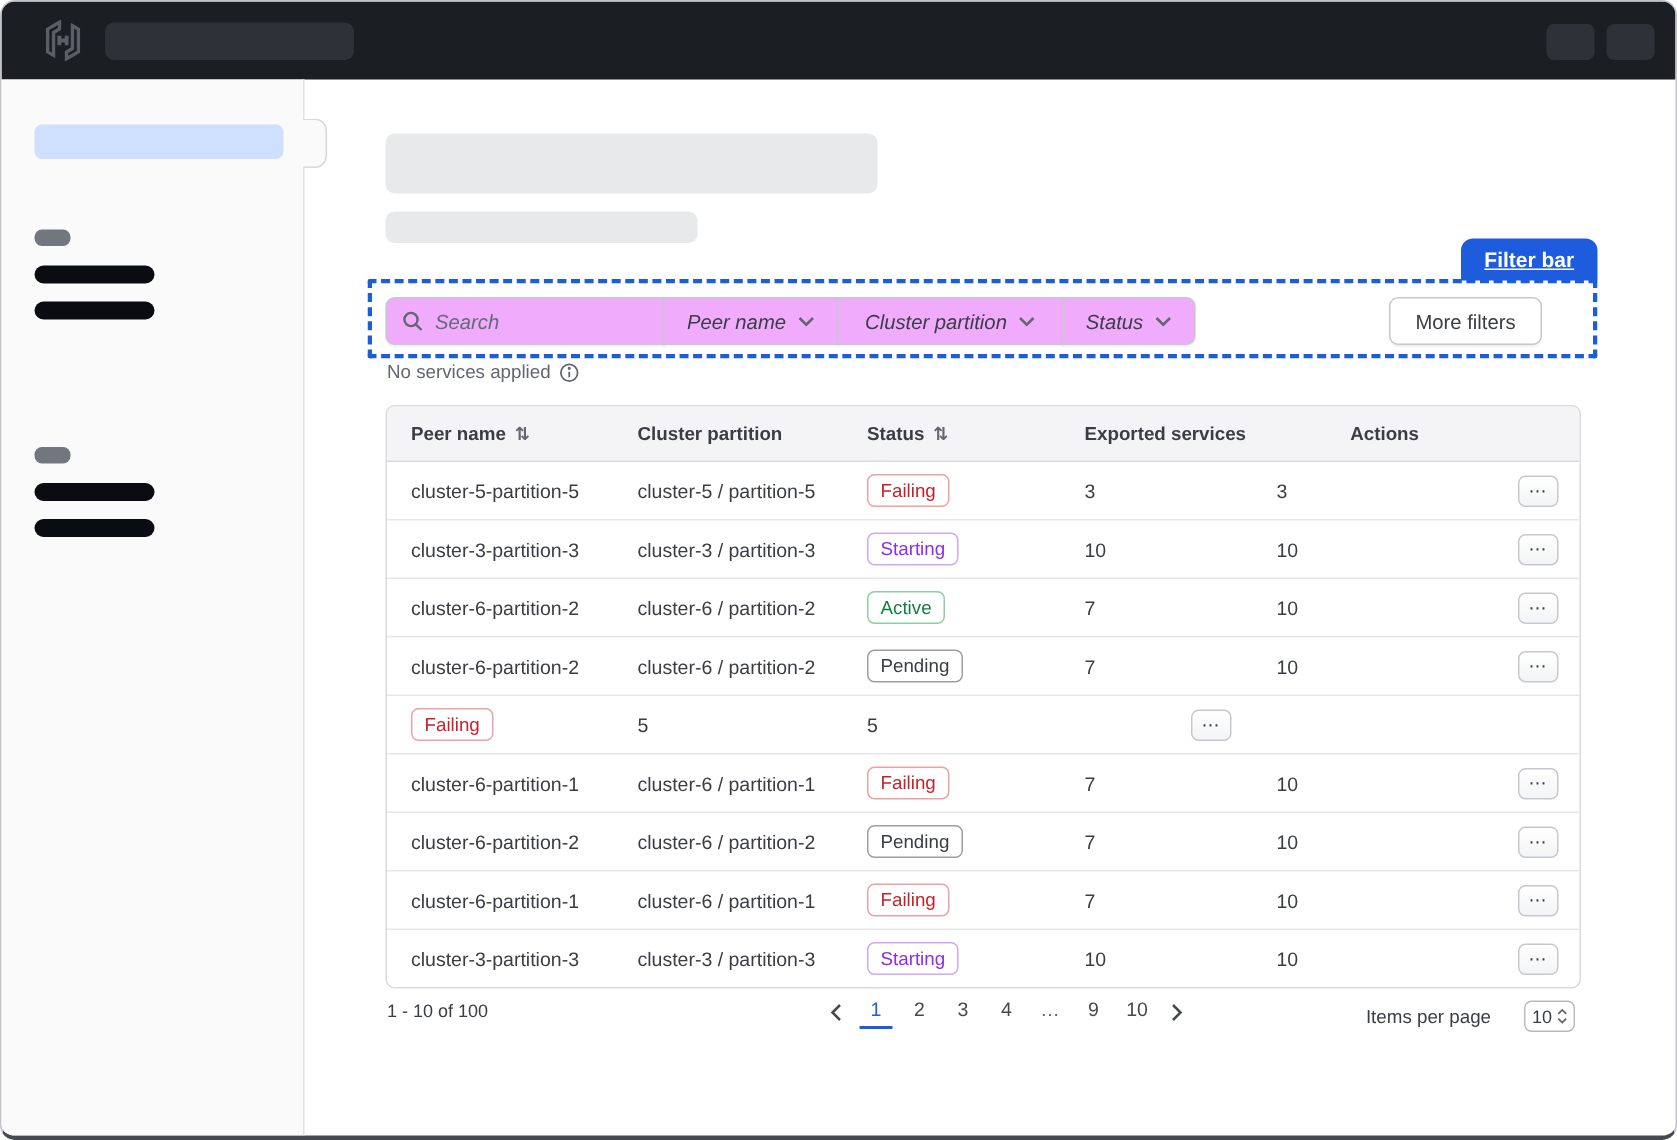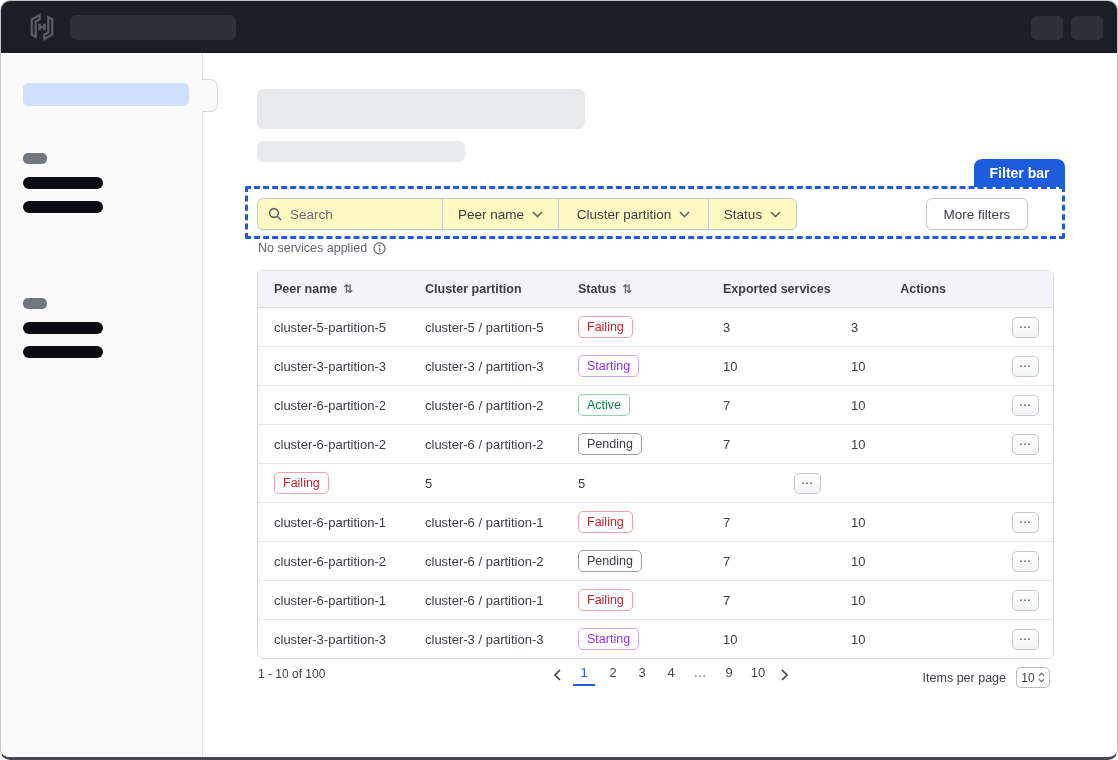--- a/index.html
+++ b/index.html
@@ -18,26 +18,26 @@
   .sidebar{position:absolute;left:0;top:52px;bottom:0;width:202px;background:#fafafa;border-right:1px solid #e2e3e8;box-sizing:border-box;}
   .side-active{position:absolute;left:22px;top:30px;width:166px;height:23px;background:#cfe0fe;border-radius:5px;}
   .side-pill{position:absolute;left:22px;width:24px;height:11px;background:#72767f;border-radius:5px;}
   .side-bar{position:absolute;left:22px;width:80px;height:12px;background:#0a0c11;border-radius:6px;}
   .side-notch{position:absolute;left:201px;top:78px;width:15px;height:31px;background:#fafafa;border:1px solid #d6d8dc;border-left:none;border-radius:0 8px 8px 0;}
   
   .main-skel-1{position:absolute;left:256px;top:88px;width:328px;height:40px;background:#e8e9eb;border-radius:6px;}
   .main-skel-2{position:absolute;left:256px;top:140px;width:208px;height:21px;background:#e8e9eb;border-radius:6px;}
   
   .anno-tag{position:absolute;left:973px;top:158px;width:91px;height:28px;background:#1c5cdd;color:#fff;
-    font-size:14px;font-weight:bold;display:flex;align-items:center;justify-content:center;border-radius:8px 8px 0 0;}
+    font-size:14px;font-weight:bold;display:flex;align-items:center;justify-content:center;border-radius:8px 8px 0 0;text-decoration:underline;}
   .anno-box{position:absolute;left:244px;top:185px;width:820px;height:53px;border:3px dashed #1c5cdd;box-sizing:border-box;border-radius:2px;}
   
   .filter-group{position:absolute;left:256px;top:197px;display:flex;height:32px;}
-  .seg{box-sizing:border-box;height:32px;background:#fef9c3;border:1px solid #c6c8ce;display:flex;align-items:center;margin-left:-1px;
-       font-size:13.5px;color:#3b3d45;box-shadow:0 1px 1px rgba(60,63,70,.08);}
+  .seg{box-sizing:border-box;height:32px;background:#f0abfc;border:1px solid #c6c8ce;display:flex;align-items:center;margin-left:-1px;
+       font-size:13.5px;color:#3b3d45;box-shadow:0 1px 1px rgba(60,63,70,.08);font-style:italic;}
   .seg.first{margin-left:0;border-radius:6px 0 0 6px;}
   .seg.last{border-radius:0 6px 6px 0;}
   .seg.search{width:186px;padding:0 10px;gap:8px;color:#656a76;cursor:text;}
   .seg.drop{justify-content:center;gap:8px;cursor:pointer;}
   .seg .ph{color:#656a76;font-size:13.5px;}
   .more-filters{position:absolute;left:925px;top:197px;width:102px;height:32px;box-sizing:border-box;background:#fff;
     border:1px solid #c6c8ce;border-radius:6px;font-size:13.5px;color:#3b3d45;display:flex;align-items:center;justify-content:center;
     box-shadow:0 1px 1px rgba(60,63,70,.08);cursor:pointer;}
   .filter-status{position:absolute;left:257px;top:240px;display:flex;align-items:center;gap:6px;font-size:12.5px;color:#63666f;}
   
@@ -53,21 +53,21 @@
   .badge{display:inline-flex;align-items:center;height:20px;padding:0 8px;border-radius:5px;border:1px solid;font-size:12.5px;background:#fff;}
   .dots-btn{width:27px;height:21px;border:1px solid #c6c8ce;border-radius:5px;background:linear-gradient(#ffffff,#f3f4f5);
     color:#3b3d45;font-size:12px;line-height:17px;text-align:center;cursor:pointer;letter-spacing:1px;}
   
   .pg-left{position:absolute;left:257px;top:666px;font-size:12px;color:#3b3d45;}
   .pager{position:absolute;left:548px;top:662px;display:flex;align-items:center;gap:7px;}
   .pg-num{min-width:16px;padding:2px 3px 4px;text-align:center;font-size:13px;color:#45484f;cursor:pointer;border-bottom:2px solid transparent;}
   .pg-num.active{color:#1c5cdd;border-bottom:2px solid #1c5cdd;}
   .pg-num.gap{cursor:default;color:#63666f;}
   .pg-chev{color:#45484f;padding:0 4px;cursor:pointer;display:flex;align-items:center;}
-  .pg-right{position:absolute;right:67px;top:666px;display:flex;align-items:center;gap:10px;margin-left:11px;}
+  .pg-right{position:absolute;right:67px;top:666px;display:flex;align-items:center;gap:22px;margin-left:11px;}
   .pg-right .lbl{font-size:12.5px;color:#3b3d45;}
   .pp-select{width:34px;height:21px;box-sizing:border-box;border:1px solid #b8bac0;border-radius:5px;background:#fff;
     display:flex;align-items:center;justify-content:center;gap:3px;font-size:12px;color:#3b3d45;cursor:pointer;}
   svg{display:block;}
 </style>
 </head>
 <body>
 
 <div class="stage">
   <div class="window">

